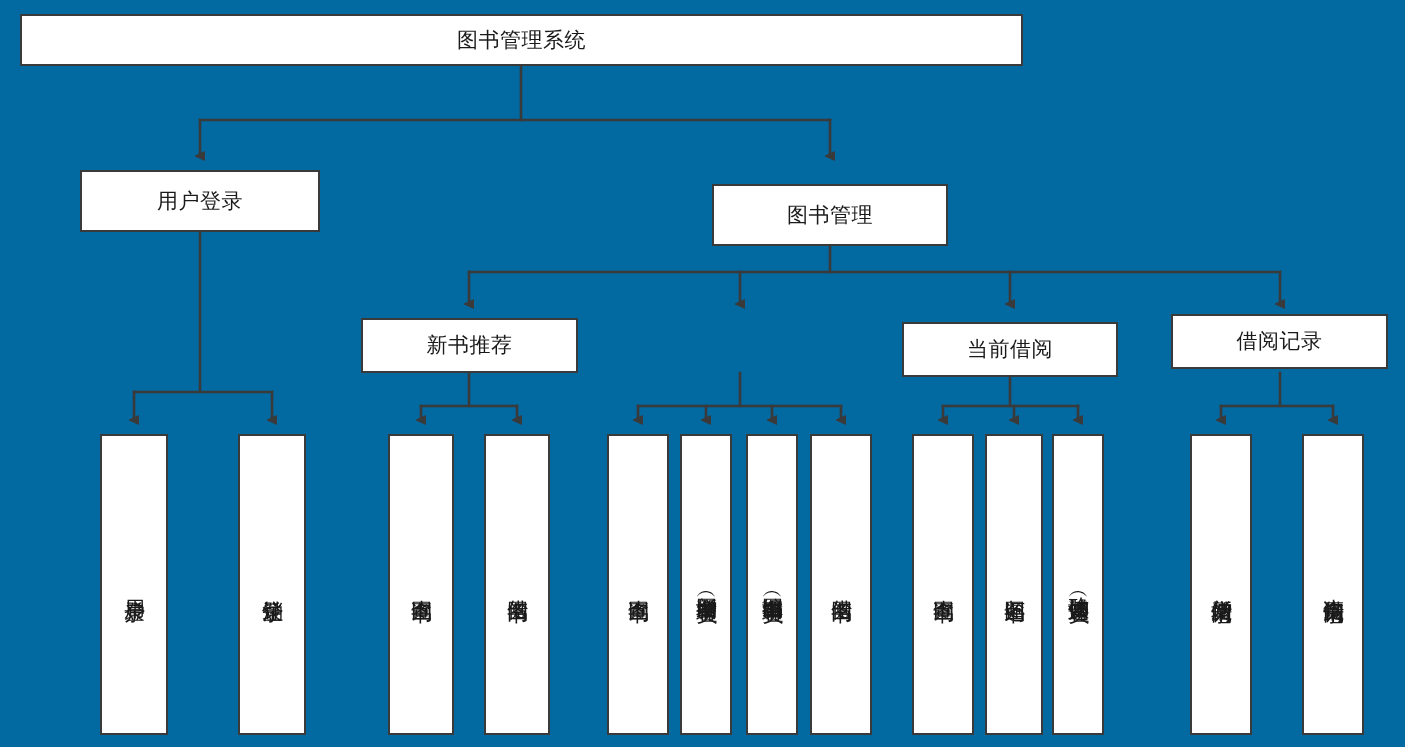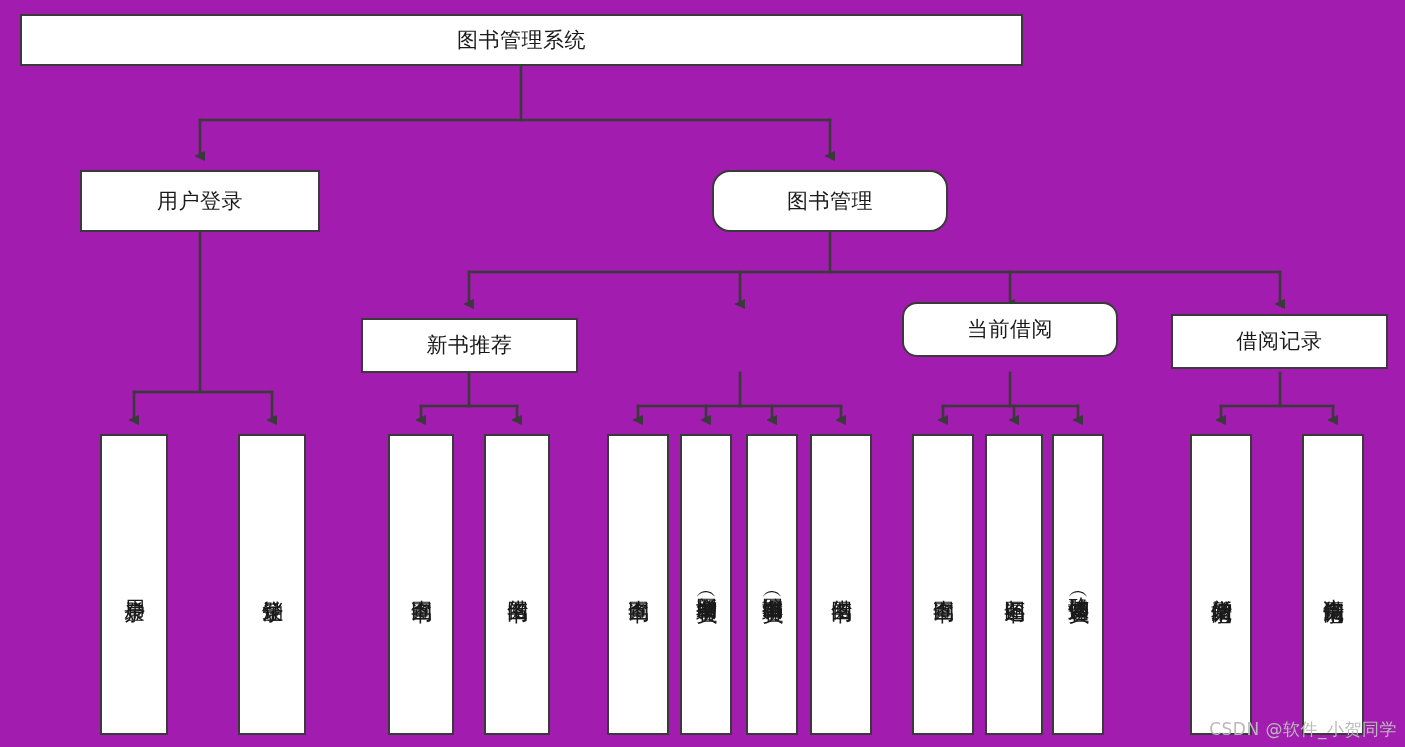--- a/index.html
+++ b/index.html
@@ -8,21 +8,21 @@
     padding: 0;
     background: #ffffff;
   }
   body {
     font-family: "DejaVu Sans", "Liberation Sans", sans-serif;
   }
   #diagram-root {
     position: relative;
     width: 1405px;
     height: 747px;
-    background: #a21caf;
+    background: #0369a1;
     overflow: hidden;
   }
   #edge-layer {
     position: absolute;
     left: 0;
     top: 0;
     width: 1405px;
     height: 747px;
     pointer-events: none;
   }
@@ -128,28 +128,28 @@
     </g>
   </svg>
 
   <div class="node root" style="left: 20px; top: 14px; width: 1003px; height: 52px; border-color: rgb(58, 58, 58); background: rgb(255, 255, 255); color: rgb(26, 26, 26);">
     <span class="node-label">图书管理系统</span>
   </div>
 
   <div class="node level2" style="left: 80px; top: 170px; width: 240px; height: 62px; border-color: rgb(58, 58, 58); background: rgb(255, 255, 255); color: rgb(26, 26, 26);">
     <span class="node-label">用户登录</span>
   </div>
-  <div class="node level2" style="left: 712px; top: 170px; width: 236px; height: 62px; border-color: rgb(58, 58, 58); background: rgb(255, 255, 255); color: rgb(26, 26, 26); border-radius: 18px;">
+  <div class="node level2" style="left: 712px; top: 184px; width: 236px; height: 62px; border-color: rgb(58, 58, 58); background: rgb(255, 255, 255); color: rgb(26, 26, 26);">
     <span class="node-label">图书管理</span>
   </div>
 
   <div class="node level3" style="left: 361px; top: 318px; width: 217px; height: 55px; border-color: rgb(58, 58, 58); background: rgb(255, 255, 255); color: rgb(26, 26, 26);">
     <span class="node-label">新书推荐</span>
   </div>
-  <div class="node level3" style="left: 902px; top: 302px; width: 216px; height: 55px; border-color: rgb(58, 58, 58); background: rgb(255, 255, 255); color: rgb(26, 26, 26); border-radius: 15px;">
+  <div class="node level3" style="left: 902px; top: 322px; width: 216px; height: 55px; border-color: rgb(58, 58, 58); background: rgb(255, 255, 255); color: rgb(26, 26, 26);">
     <span class="node-label">当前借阅</span>
   </div>
   <div class="node level3" style="left: 1171px; top: 314px; width: 217px; height: 55px; border-color: rgb(58, 58, 58); background: rgb(255, 255, 255); color: rgb(26, 26, 26);">
     <span class="node-label">借阅记录</span>
   </div>
 
   <div class="node leaf" style="left: 100px; top: 434px; width: 68px; height: 301px; border-color: rgb(58, 58, 58); background: rgb(255, 255, 255); color: rgb(26, 26, 26);">
     <span class="node-label">用户登录</span>
   </div>
   <div class="node leaf" style="left: 238px; top: 434px; width: 68px; height: 301px; border-color: rgb(58, 58, 58); background: rgb(255, 255, 255); color: rgb(26, 26, 26);">
@@ -182,14 +182,13 @@
   <div class="node leaf tall" style="left: 1052px; top: 434px; width: 52px; height: 301px; border-color: rgb(58, 58, 58); background: rgb(255, 255, 255); color: rgb(26, 26, 26);">
     <span class="node-label">确认归还（管理员）</span>
   </div>
   <div class="node leaf tall" style="left: 1190px; top: 434px; width: 62px; height: 301px; border-color: rgb(58, 58, 58); background: rgb(255, 255, 255); color: rgb(26, 26, 26);">
     <span class="node-label">新增借阅记录</span>
   </div>
   <div class="node leaf tall" style="left: 1302px; top: 434px; width: 62px; height: 301px; border-color: rgb(58, 58, 58); background: rgb(255, 255, 255); color: rgb(26, 26, 26);">
     <span class="node-label">查询借阅记录</span>
   </div>
 
-  <div id="watermark">CSDN @软件_小贺同学</div>
 </div>
 
 </body></html>

